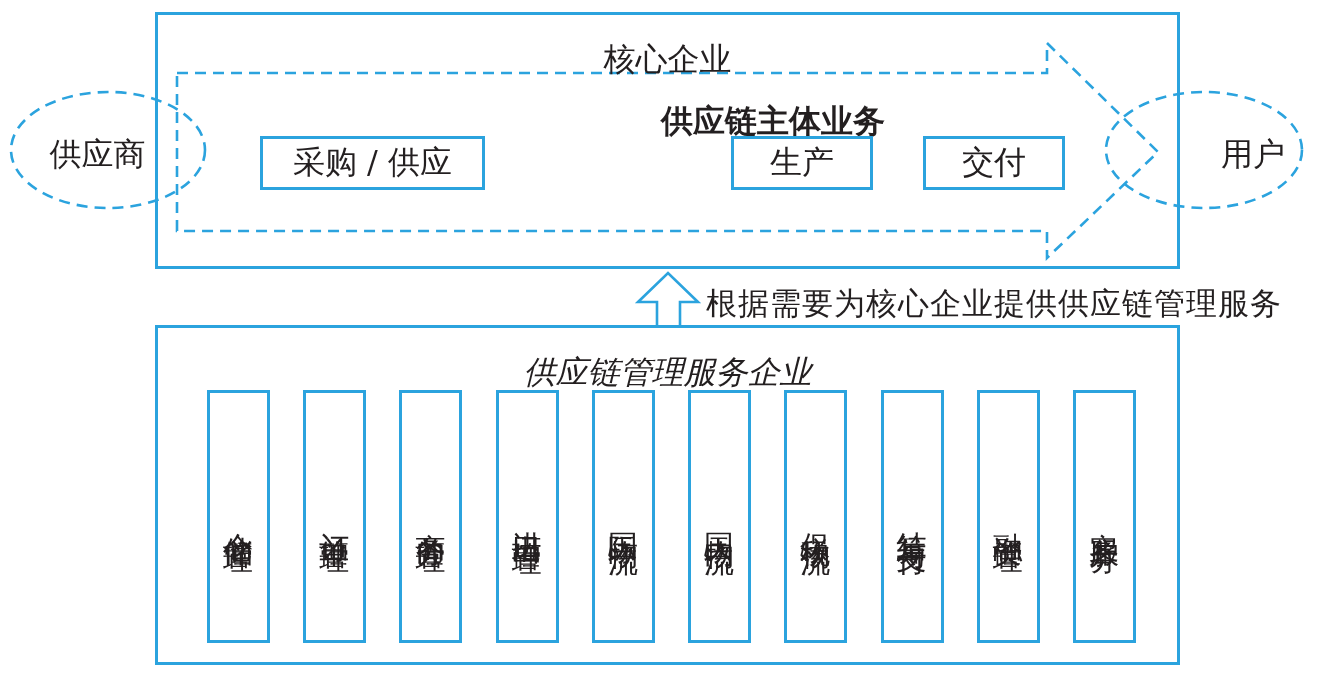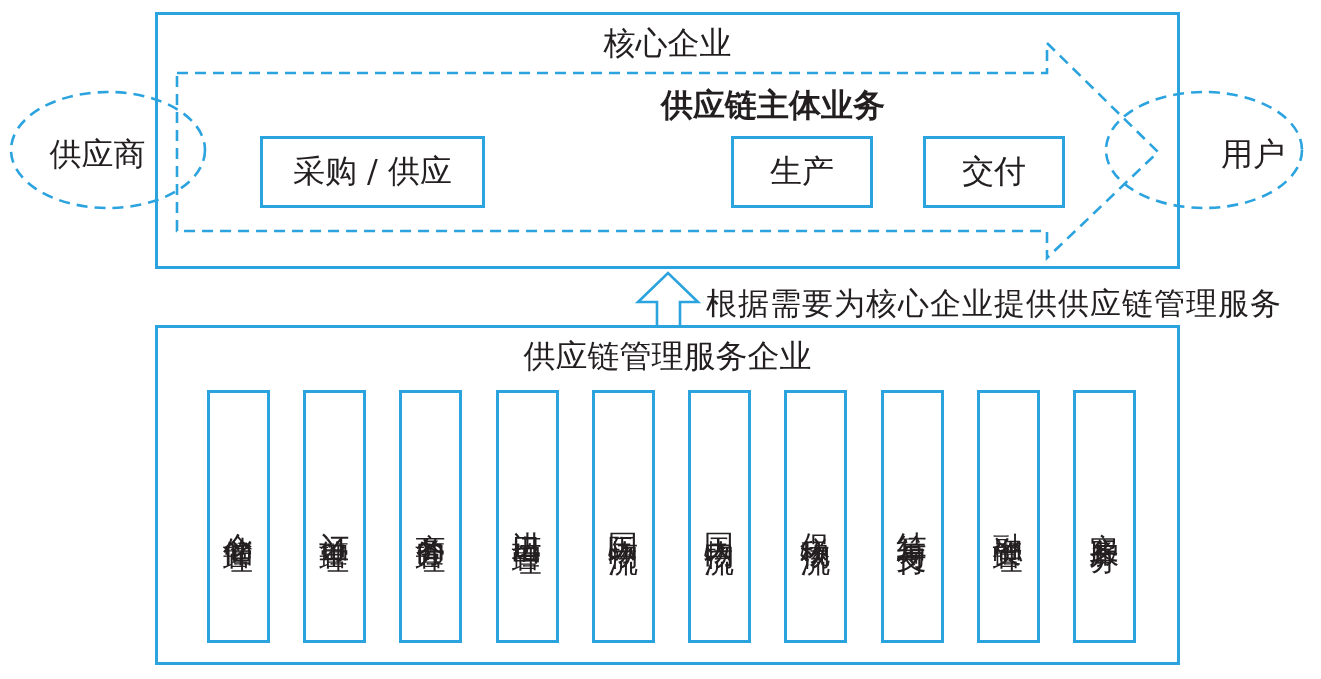--- a/index.html
+++ b/index.html
@@ -8,26 +8,26 @@
     font-family:"DejaVu Serif", serif; color:#231f20; overflow:hidden;
   }
   svg.lineart { position:absolute; left:0; top:0; width:1321px; height:679px; }
   .dash   { fill:none; stroke:#2BA3DE; stroke-width:2.6; stroke-dasharray:11 7; }
   .uparrow{ fill:#ffffff; stroke:#2BA3DE; stroke-width:2.6; stroke-linejoin:miter; }
 
   .box { position:absolute; border:3px solid #2BA3DE; box-sizing:border-box; background:transparent; }
   .top-box    { left:155px; top:12px;  width:1025px; height:257px; }
   .bottom-box { left:155px; top:325px; width:1025px; height:340px; }
 
-  .title { position:absolute; text-align:center; font-size:32px; line-height:34px; white-space:nowrap; }
+  .title { position:absolute; text-align:center; font-size:32px; line-height:34px; white-space:nowrap;margin-top:16px; }
   .top-title    { left:155px; top:26px;  width:1025px; }
   .arrow-title  { left:155px; top:88px;  width:1236px;font-weight:bold; }
-  .bottom-title { left:155px; top:339px; width:1025px; }
+  .bottom-title { left:155px; top:339px; width:1025px;font-style:italic; }
 
-  .pbox { position:absolute; top:136px; height:72px; background:#fff;
+  .pbox { position:absolute; top:136px; height:54px; background:#fff;
           border:3px solid #2BA3DE; box-sizing:border-box;
           display:flex; align-items:center; justify-content:center;
           font-size:32px; white-space:nowrap; }
   .pbox1 { left:260px; width:225px; }
   .pbox2 { left:536px; width:144px; }
   .pbox3 { left:731px; width:142px; }
   .pbox4 { left:923px; width:142px; }
 
   .ellipse-label { position:absolute; font-size:32px; text-align:center; white-space:nowrap; }
   .supplier-label { left:10px;   top:133px; width:175px; }

